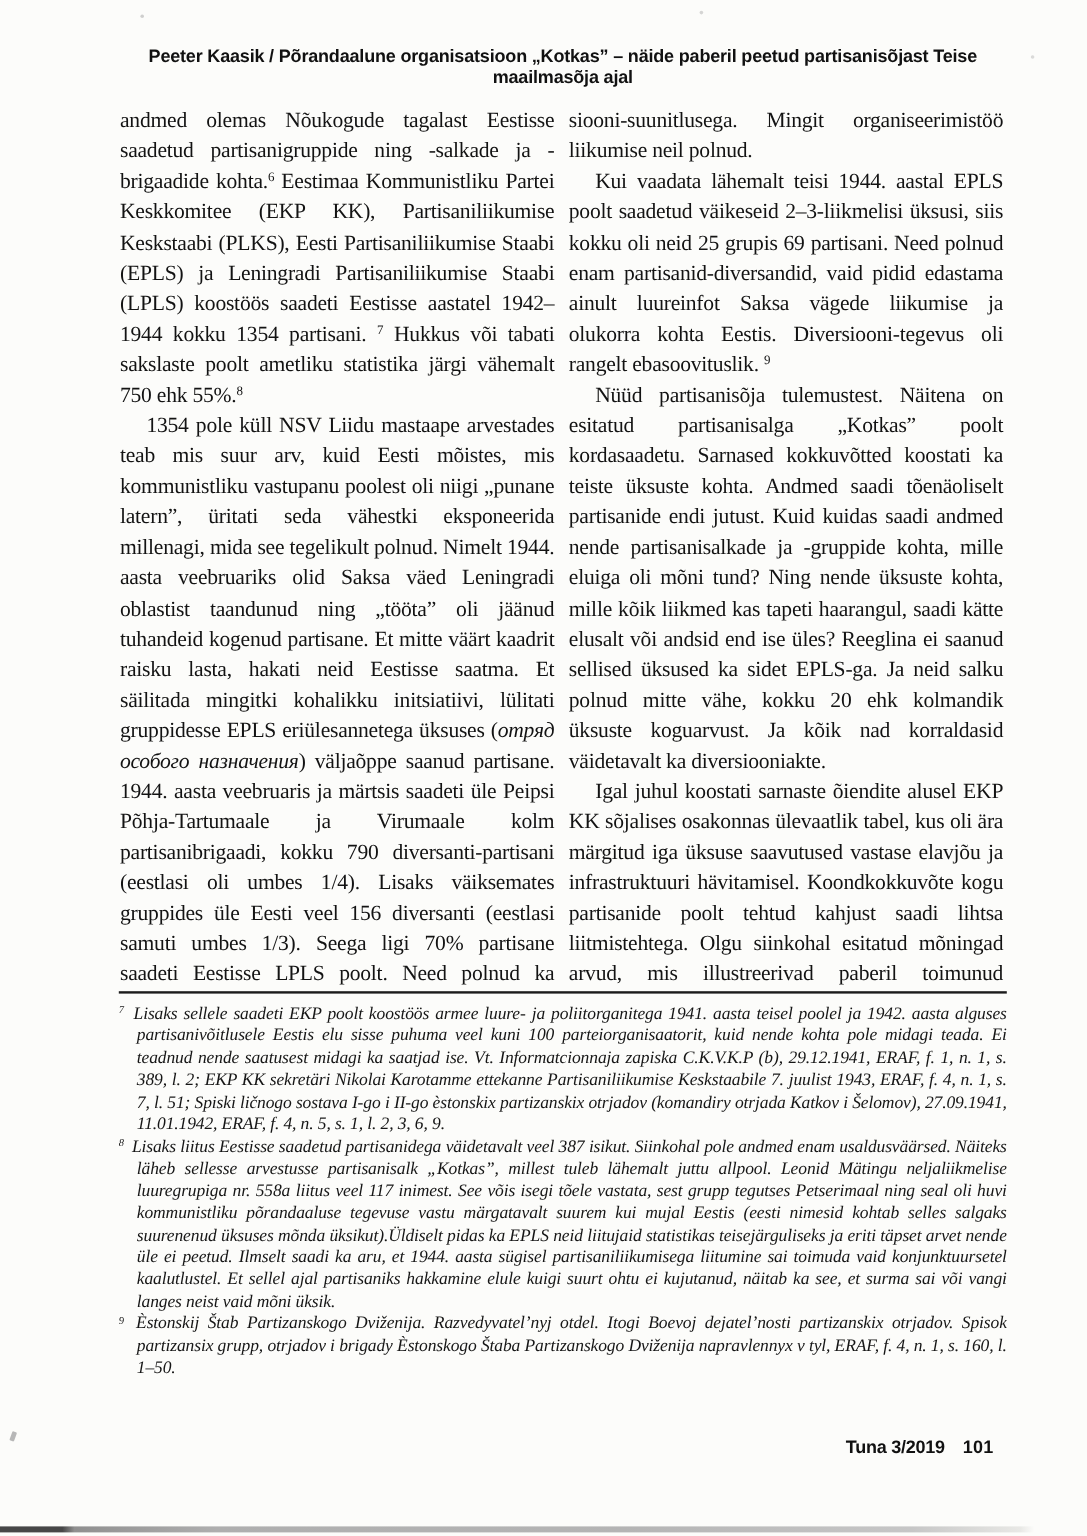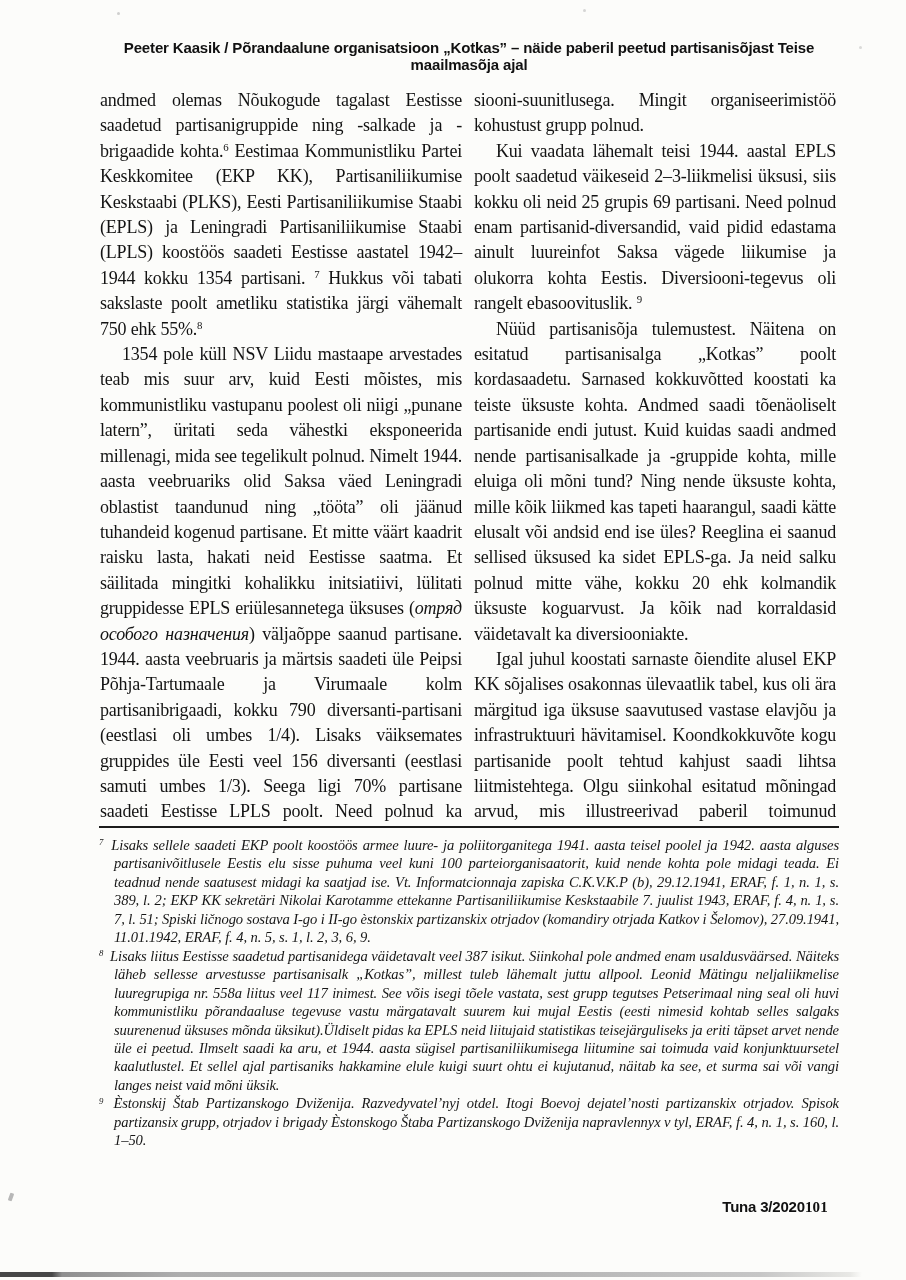--- a/index.html
+++ b/index.html
@@ -67,21 +67,21 @@
   .fn-num { margin-right: 3px; }
   .page-footer {
     position: absolute;
     top: 1198px; right: 106px;
     font-family: "Liberation Sans", sans-serif;
     font-size: 15px;
     color: #111;
     white-space: nowrap;
   }
   .journal { font-weight: 700; letter-spacing: -0.2px; }
-  .page-number { font-weight: 700; letter-spacing: 0.2px; font-family: Liberation Serif, serif; }
+  .page-number { font-weight: 700; margin-left: 15px; letter-spacing: 0.2px; }
   .scan-strip {
     position: absolute;
     left: 0; bottom: 3px; height: 5px; width: 862px;
     background: linear-gradient(90deg,
       #474747 0px, #474747 52px,
       #8f8f8f 62px, #aeaeae 180px,
       #b4b4b4 520px, #c6c6c6 760px,
       #e8e8e5 850px, rgba(232,232,229,0) 862px);
   }
   .speck { position: absolute; background: #9a9a9a; }
@@ -99,35 +99,35 @@
 <div class="page">
 
   <div class="running-header">Peeter Kaasik / Põrandaalune organisatsioon „Kotkas” – näide paberil peetud partisanisõjast Teise maailmasõja ajal</div>
 
   <div class="body-columns">
     <div class="col">
         <p class="para">andmed olemas Nõukogude tagalast Eestisse saadetud partisanigruppide ning -salkade ja -brigaadide kohta.<sup>6</sup> Eestimaa Kommunistliku Partei Keskkomitee (EKP KK), Partisaniliikumise Keskstaabi (PLKS), Eesti Partisaniliikumise Staabi (EPLS) ja Leningradi Partisaniliikumise Staabi (LPLS) koostöös saadeti Eestisse aastatel 1942–1944 kokku 1354 partisani. <sup>7</sup> Hukkus või tabati sakslaste poolt ametliku statistika järgi vähemalt 750 ehk 55%.<sup>8</sup></p>
         <p class="para indent">1354 pole küll NSV Liidu mastaape arvestades teab mis suur arv, kuid Eesti mõistes, mis kommunistliku vastupanu poolest oli niigi „punane latern”, üritati seda vähestki eksponeerida millenagi, mida see tegelikult polnud. Nimelt 1944. aasta veebruariks olid Saksa väed Leningradi oblastist taandunud ning „tööta” oli jäänud tuhandeid kogenud partisane. Et mitte väärt kaadrit raisku lasta, hakati neid Eestisse saatma. Et säilitada mingitki kohalikku initsiatiivi, lülitati gruppidesse EPLS eriülesannetega üksuses (<i>отряд особого назначения</i>) väljaõppe saanud partisane. 1944. aasta veebruaris ja märtsis saadeti üle Peipsi Põhja-Tartumaale ja Virumaale kolm partisanibrigaadi, kokku 790 diversanti-partisani (eestlasi oli umbes 1/4). Lisaks väiksemates gruppides üle Eesti veel 156 diversanti (eestlasi samuti umbes 1/3). Seega ligi 70% partisane saadeti Eestisse LPLS poolt. Need polnud ka otseselt partisanid, vaid ülesanded olid selgelt diver-</p>
       </div>
     <div class="col">
-        <p class="para">siooni-suunitlusega. Mingit organiseerimistöö kohustust grupp polnud.</p>
+        <p class="para">siooni-suunitlusega. Mingit organiseerimistöö liikumise neil polnud.</p>
         <p class="para indent">Kui vaadata lähemalt teisi 1944. aastal EPLS poolt saadetud väikeseid 2–3-liikmelisi üksusi, siis kokku oli neid 25 grupis 69 partisani. Need polnud enam partisanid-diversandid, vaid pidid edastama ainult luureinfot Saksa vägede liikumise ja olukorra kohta Eestis. Diversiooni-tegevus oli rangelt ebasoovituslik. <sup>9</sup></p>
         <p class="para indent">Nüüd partisanisõja tulemustest. Näitena on esitatud partisanisalga „Kotkas” poolt kordasaadetu. Sarnased kokkuvõtted koostati ka teiste üksuste kohta. Andmed saadi tõenäoliselt partisanide endi jutust. Kuid kuidas saadi andmed nende partisanisalkade ja -gruppide kohta, mille eluiga oli mõni tund? Ning nende üksuste kohta, mille kõik liikmed kas tapeti haarangul, saadi kätte elusalt või andsid end ise üles? Reeglina ei saanud sellised üksused ka sidet EPLS-ga. Ja neid salku polnud mitte vähe, kokku 20 ehk kolmandik üksuste koguarvust. Ja kõik nad korraldasid väidetavalt ka diversiooniakte.</p>
         <p class="para indent">Igal juhul koostati sarnaste õiendite alusel EKP KK sõjalises osakonnas ülevaatlik tabel, kus oli ära märgitud iga üksuse saavutused vastase elavjõu ja infrastruktuuri hävitamisel. Koondkokkuvõte kogu partisanide poolt tehtud kahjust saadi lihtsa liitmistehtega. Olgu siinkohal esitatud mõningad arvud, mis illustreerivad paberil toimunud partisanisõda: tapetud Saksa sõjaväelasi ja</p>
       </div>
   </div>
 
   <div class="footnotes">
       <p class="footnote"><sup class="fn-num">7</sup> Lisaks sellele saadeti EKP poolt koostöös armee luure- ja poliitorganitega 1941. aasta teisel poolel ja 1942. aasta alguses partisanivõitlusele Eestis elu sisse puhuma veel kuni 100 parteiorganisaatorit, kuid nende kohta pole midagi teada. Ei teadnud nende saatusest midagi ka saatjad ise. Vt. Informatcionnaja zapiska C.K.V.K.P (b), 29.12.1941, ERAF, f. 1, n. 1, s. 389, l. 2; EKP KK sekretäri Nikolai Karotamme ettekanne Partisaniliikumise Keskstaabile 7. juulist 1943, ERAF, f. 4, n. 1, s. 7, l. 51; Spiski ličnogo sostava I-go i II-go èstonskix partizanskix otrjadov (komandiry otrjada Katkov i Šelomov), 27.09.1941, 11.01.1942, ERAF, f. 4, n. 5, s. 1, l. 2, 3, 6, 9.</p>
       <p class="footnote"><sup class="fn-num">8</sup> Lisaks liitus Eestisse saadetud partisanidega väidetavalt veel 387 isikut. Siinkohal pole andmed enam usaldusväärsed. Näiteks läheb sellesse arvestusse partisanisalk „Kotkas”, millest tuleb lähemalt juttu allpool. Leonid Mätingu neljaliikmelise luuregrupiga nr. 558a liitus veel 117 inimest. See võis isegi tõele vastata, sest grupp tegutses Petserimaal ning seal oli huvi kommunistliku põrandaaluse tegevuse vastu märgatavalt suurem kui mujal Eestis (eesti nimesid kohtab selles salgaks suurenenud üksuses mõnda üksikut).Üldiselt pidas ka EPLS neid liitujaid statistikas teisejärguliseks ja eriti täpset arvet nende üle ei peetud. Ilmselt saadi ka aru, et 1944. aasta sügisel partisaniliikumisega liitumine sai toimuda vaid konjunktuursetel kaalutlustel. Et sellel ajal partisaniks hakkamine elule kuigi suurt ohtu ei kujutanud, näitab ka see, et surma sai või vangi langes neist vaid mõni üksik.</p>
       <p class="footnote"><sup class="fn-num">9</sup> Èstonskij Štab Partizanskogo Dviženija. Razvedyvatel’nyj otdel. Itogi Boevoj dejatel’nosti partizanskix otrjadov. Spisok partizansix grupp, otrjadov i brigady Èstonskogo Štaba Partizanskogo Dviženija napravlennyx v tyl, ERAF, f. 4, n. 1, s. 160, l. 1–50.</p>
     </div>
 
   <div class="page-footer">
-    <span class="journal">Tuna 3/2020</span><span class="page-number">101</span>
+    <span class="journal">Tuna 3/2019</span><span class="page-number">101</span>
   </div>
 
   <div class="scan-strip"></div>
   <div class="speck speck-margin-left"></div>
   <div class="speck speck-top-1"></div>
   <div class="speck speck-top-2"></div>
   <div class="speck speck-right"></div>
 
 </div>
 

